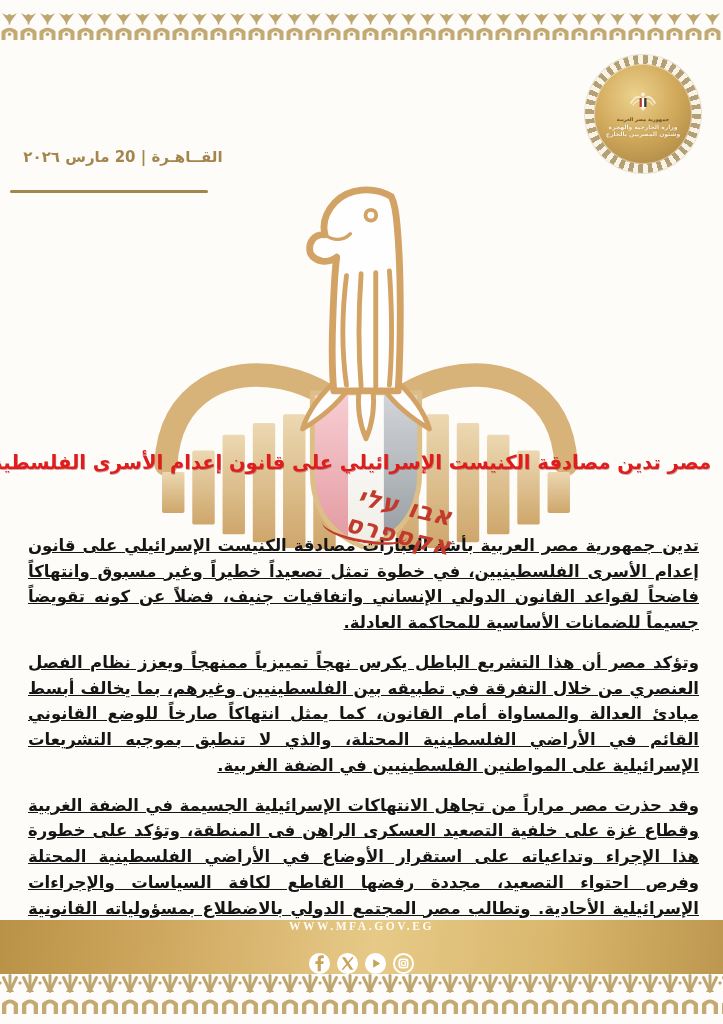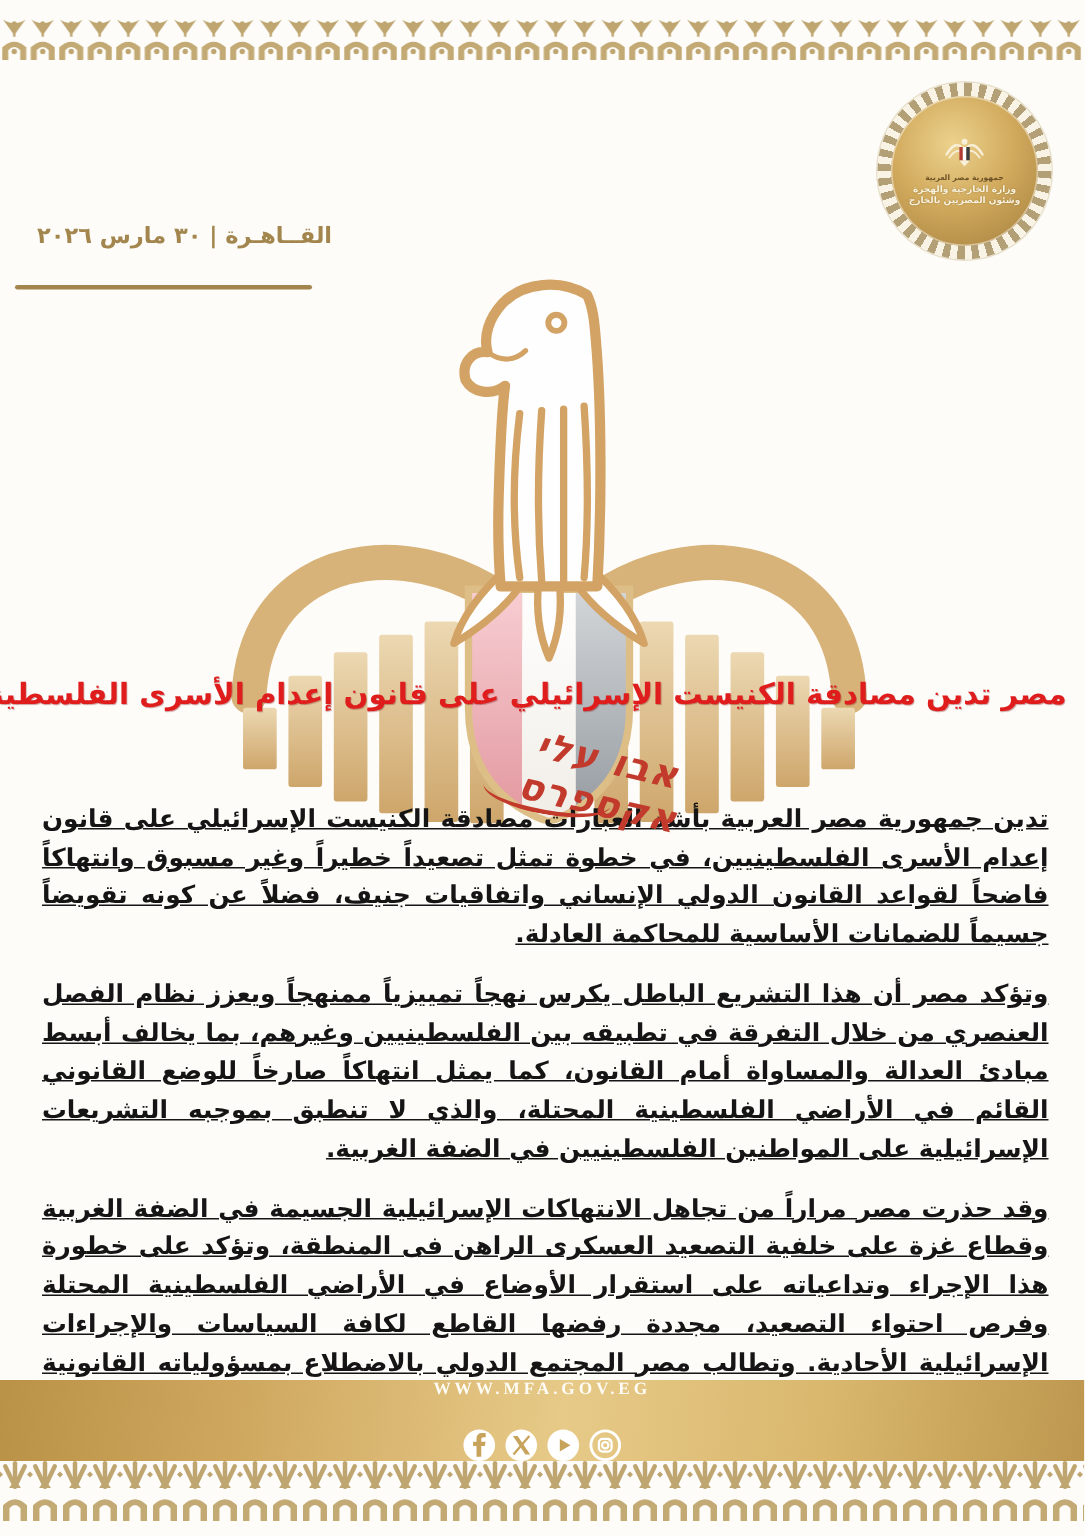--- a/index.html
+++ b/index.html
@@ -105,21 +105,21 @@
         <circle cx="9.5" cy="3.8" r="1.7" fill="#bfa671"></circle>
         <rect x="8.7" y="6.5" width="1.6" height="6" fill="#bfa671"></rect>
         <path d="M1.5 28 L1.5 19.5 Q9.5 12 17.5 19.5 L17.5 28 Z" fill="#c3aa74"></path>
         <path d="M5.5 28 L5.5 21.5 Q9.5 17.2 13.5 21.5 L13.5 28 Z" fill="#fdfcf9"></path>
         <circle cx="9.5" cy="22.3" r="1.8" fill="#bfa671"></circle>
       </pattern>
     </defs>
     <rect x="0" y="0" width="723" height="28" fill="url(#topPat)"></rect>
   </svg>
 
-  <div class="dateline">القــاهـرة | ٣٠ مارس ٢٠٢٦</div>
+  <div class="dateline">القــاهـرة | 20 مارس ٢٠٢٦</div>
   <div class="header-rule"></div>
 
   <div class="seal">
     <div class="seal-inner">
       <svg class="seal-eagle" width="30" height="24" viewBox="0 0 30 24">
         <path d="M3 13 Q9 3 14 9" fill="none" stroke="#f8efd9" stroke-width="1.6" stroke-linecap="round"></path>
         <path d="M27 13 Q21 3 16 9" fill="none" stroke="#f8efd9" stroke-width="1.6" stroke-linecap="round"></path>
         <path d="M5 15 Q10 8 14 12" fill="none" stroke="#f8efd9" stroke-width="1.2" stroke-linecap="round"></path>
         <path d="M25 15 Q20 8 16 12" fill="none" stroke="#f8efd9" stroke-width="1.2" stroke-linecap="round"></path>
         <circle cx="15" cy="4.5" r="2" fill="#f8efd9"></circle>

